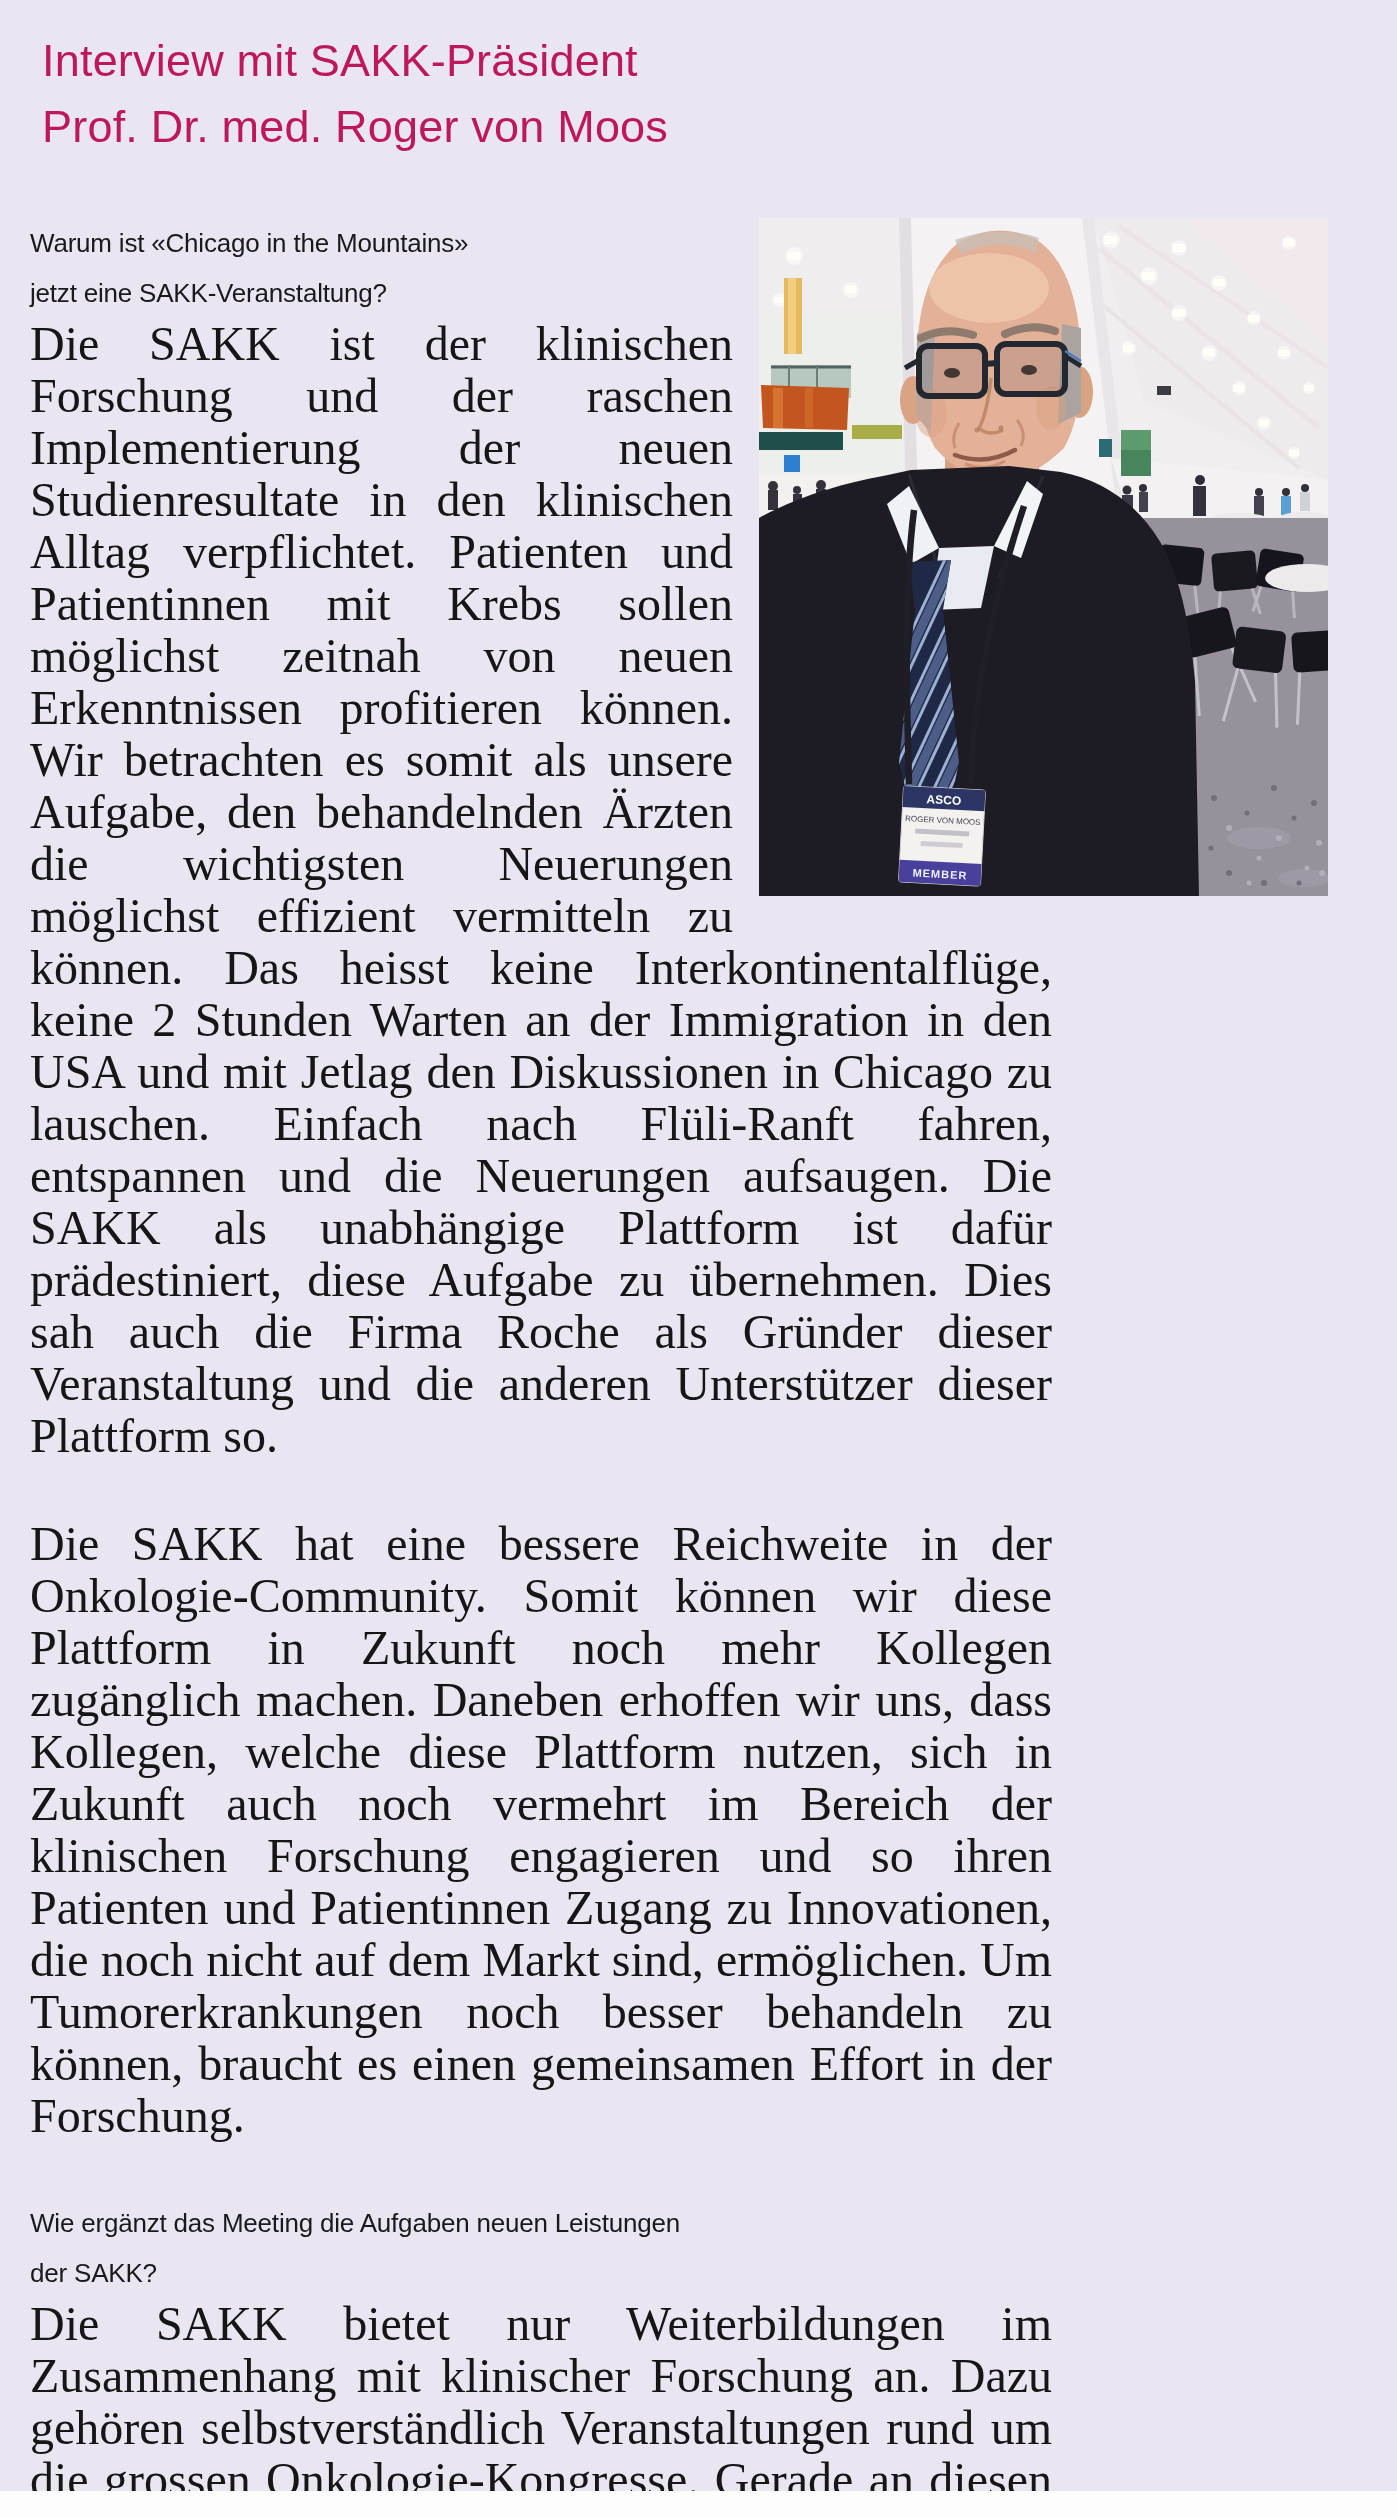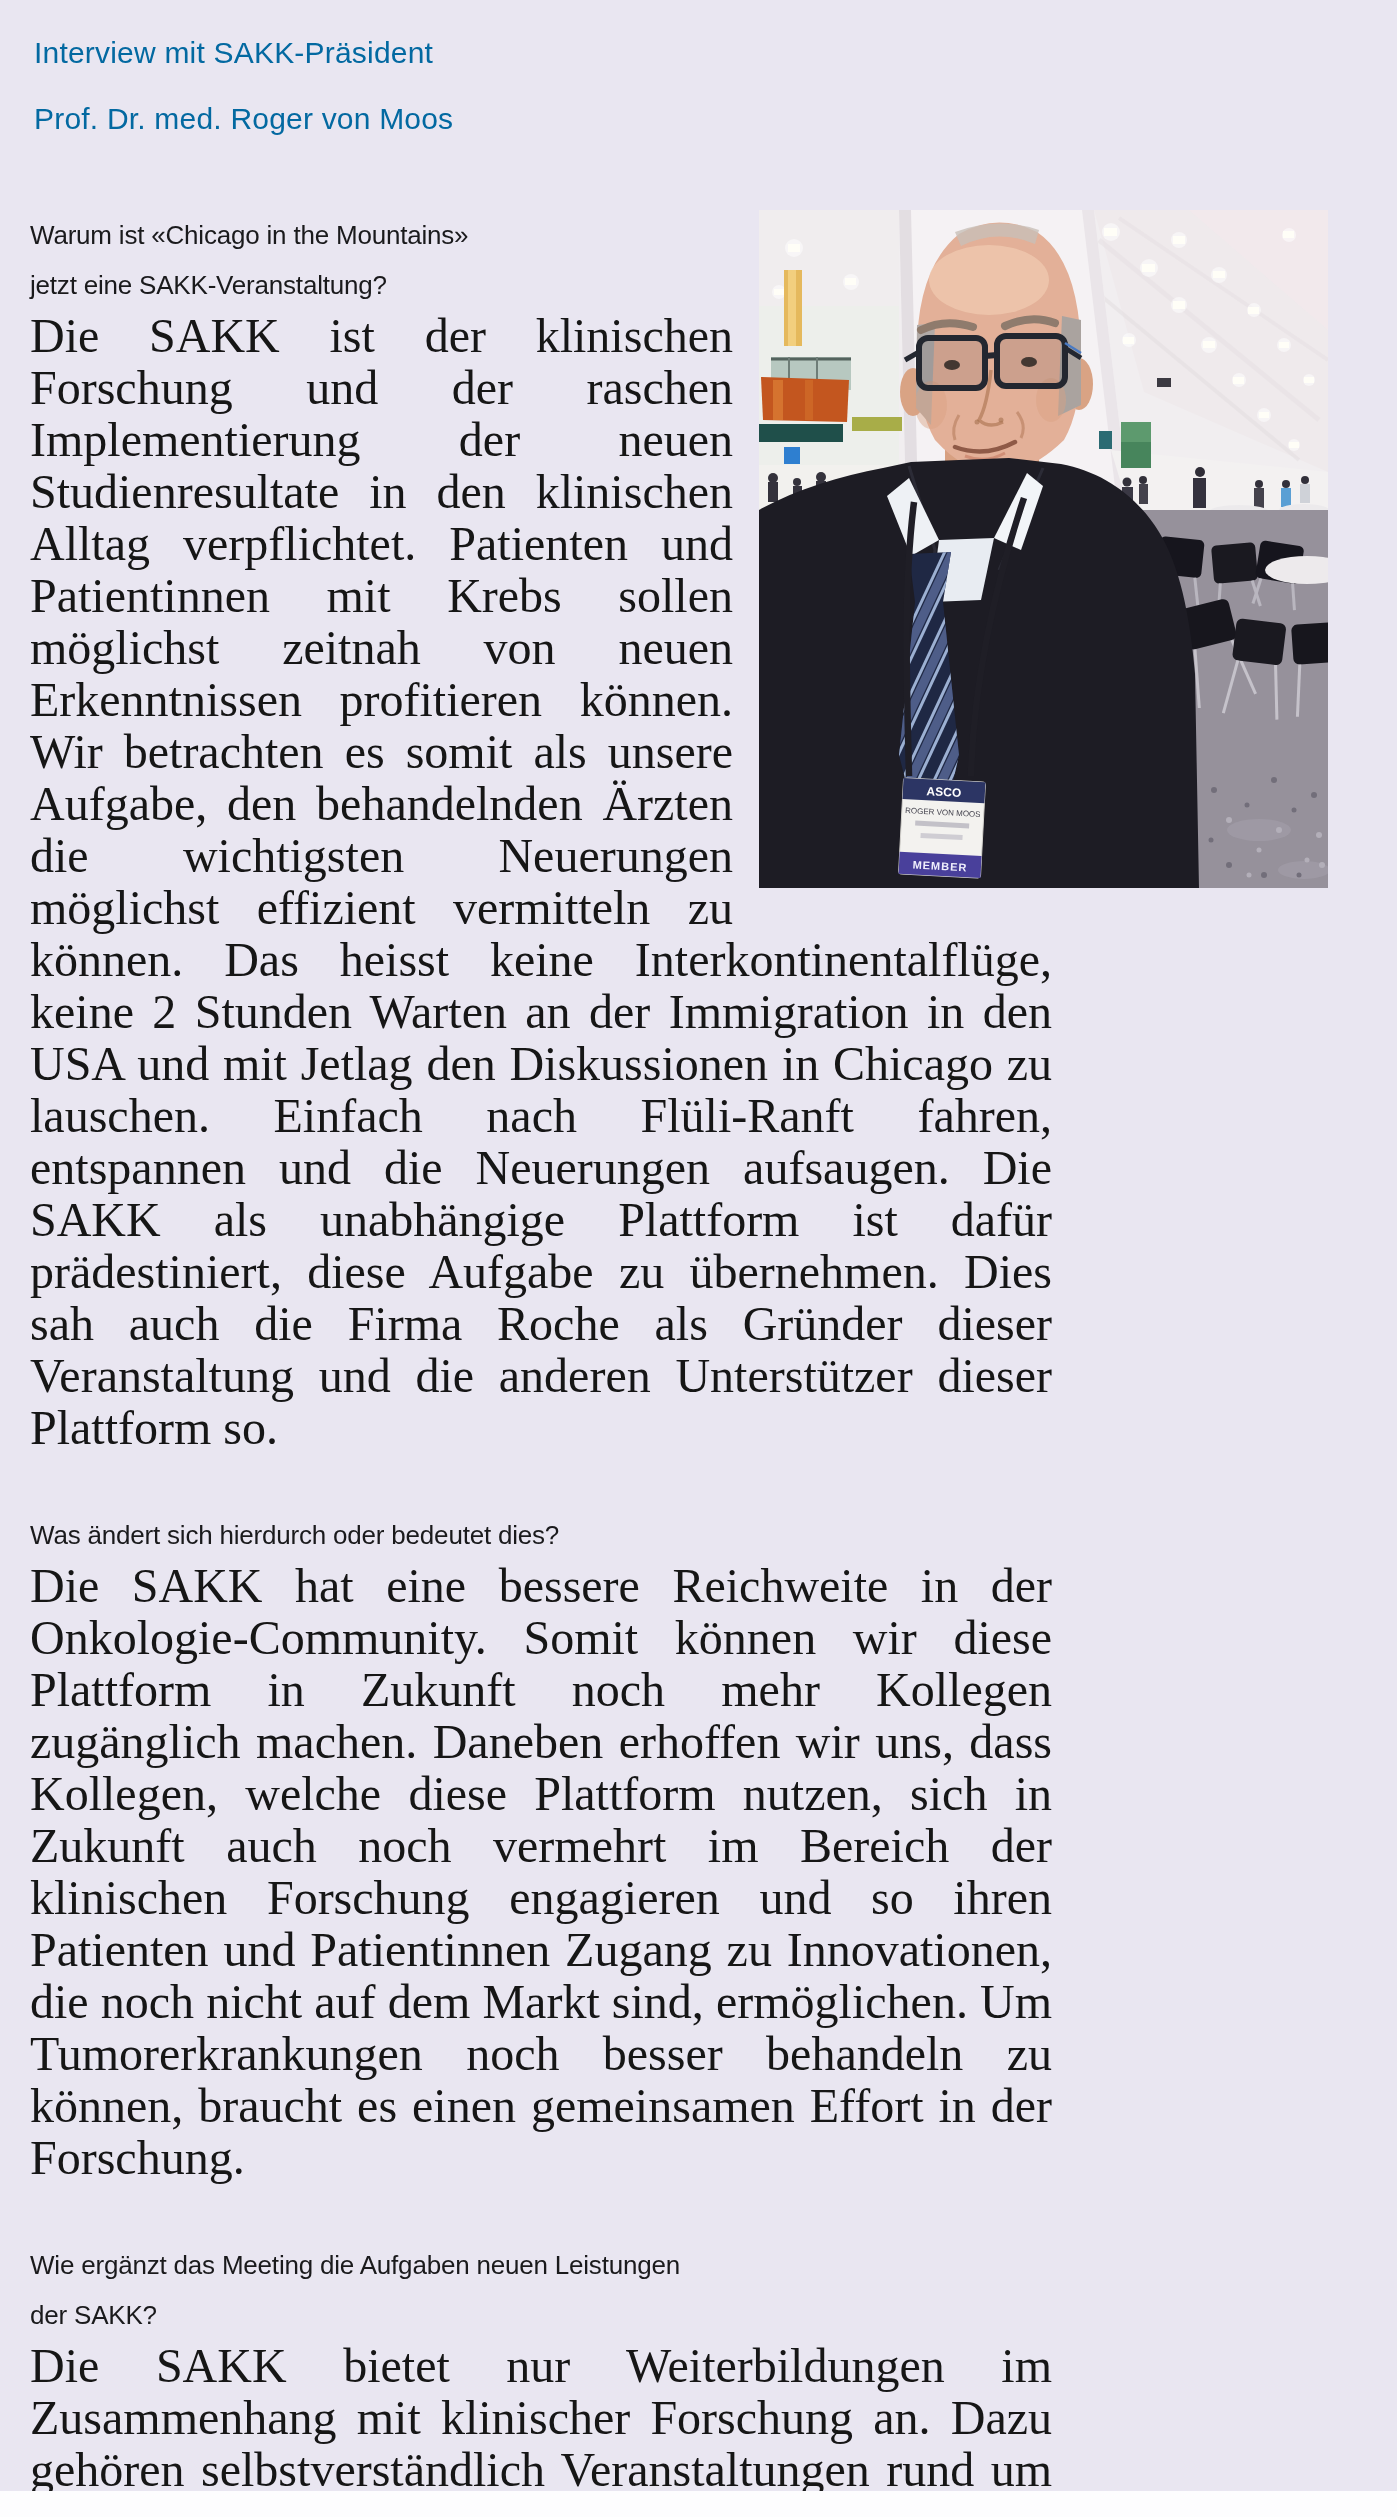--- a/index.html
+++ b/index.html
@@ -1,22 +1,22 @@
 <!DOCTYPE html>
 <html lang="de"><head>
 <meta charset="utf-8">
 <style>
   html,body { margin:0; padding:0; }
   .page   { position:relative; width:1397px; height:2517px; background:#fbfbfd;
             font-family:"Liberation Serif", serif; overflow:hidden; }
   .panel  { position:absolute; left:0; top:0; width:1397px; height:2491px;
             background:#e9e6f1; overflow:hidden; }
-  .title  { margin:4px; padding:16px 0 0 30px;
+  .title  { margin:12px; padding:16px 0 0 30px;
             font-family:"Liberation Sans", sans-serif; font-weight:400;
-            font-size:30px; line-height:66px; letter-spacing:.2px; color:#0369a1; }
+            font-size:45px; line-height:66px; letter-spacing:.2px; color:#be185d; }
   .title span { display:block; }
   .content{ width:1022px; margin:58px 0 0 30px; }
   figure.photo { float:right; width:569px; height:678px;
                  margin:0 -276px 14px 26px; padding:0; }
   figure.photo svg { display:block; }
   section { margin:0; }
   section + section { margin-top:56px; }
   .question { margin:0; font-family:"Liberation Sans", sans-serif; font-weight:400;
               font-size:26px; line-height:50px; letter-spacing:-0.2px;
               color:#1a1a1c; white-space:pre-line; }
@@ -324,21 +324,20 @@
         </svg>
       </figure>
 
       <section>
         <h2 class="question">Warum ist «Chicago in the Mountains»
 jetzt eine SAKK-Veranstaltung?</h2>
         <p class="answer">Die SAKK ist der klinischen Forschung und der raschen Implementierung der neuen Studienresultate in den klinischen Alltag verpflichtet. Patienten und Patientinnen mit Krebs sollen möglichst zeitnah von neuen Erkenntnissen profitieren können. Wir betrachten es somit als unsere Aufgabe, den behandelnden Ärzten die wichtigsten Neuerungen möglichst effizient vermitteln zu können. Das heisst keine Interkontinentalflüge, keine 2 Stunden Warten an der Immigration in den USA und mit Jetlag den Diskussionen in Chicago zu lauschen. Einfach nach Flüli-Ranft fahren, entspannen und die Neuerungen aufsaugen. Die SAKK als unabhängige Plattform ist dafür prädestiniert, diese Aufgabe zu übernehmen. Dies sah auch die Firma Roche als Gründer dieser Veranstaltung und die anderen Unterstützer dieser Plattform so.</p>
       </section>
 
       <section>
-        <h2 class="question">Was ändert sich hierdurch oder bedeutet dies?</h2>
         <p class="answer">Die SAKK hat eine bessere Reichweite in der Onkologie-Community. Somit können wir diese Plattform in Zukunft noch mehr Kollegen zugänglich machen. Daneben erhoffen wir uns, dass Kollegen, welche diese Plattform nutzen, sich in Zukunft auch noch vermehrt im Bereich der klinischen Forschung engagieren und so ihren Patienten und Patientinnen Zugang zu Innovationen, die noch nicht auf dem Markt sind, ermöglichen. Um Tumorerkrankungen noch besser behandeln zu können, braucht es einen gemeinsamen Effort in der Forschung.</p>
       </section>
 
       <section>
         <h2 class="question">Wie ergänzt das Meeting die Aufgaben neuen Leistungen
 der SAKK?</h2>
         <p class="answer">Die SAKK bietet nur Weiterbildungen im Zusammenhang mit klinischer Forschung an. Dazu gehören selbstverständlich Veranstaltungen rund um die grossen Onkologie-Kongresse. Gerade an diesen publiziert die SAKK auch ihre Forschungsresultate. Durch dieses Gesamtangebot aus einer Hand können Synergien zwischen Forschungsideen, Forschungsprojekten und möglichst rascher Implementierung in den klinischen Alltag erreicht werden. All dies zum Nutzen von Krebspatienten und deren Angehörigen.</p>
       </section>
 
     </div>

